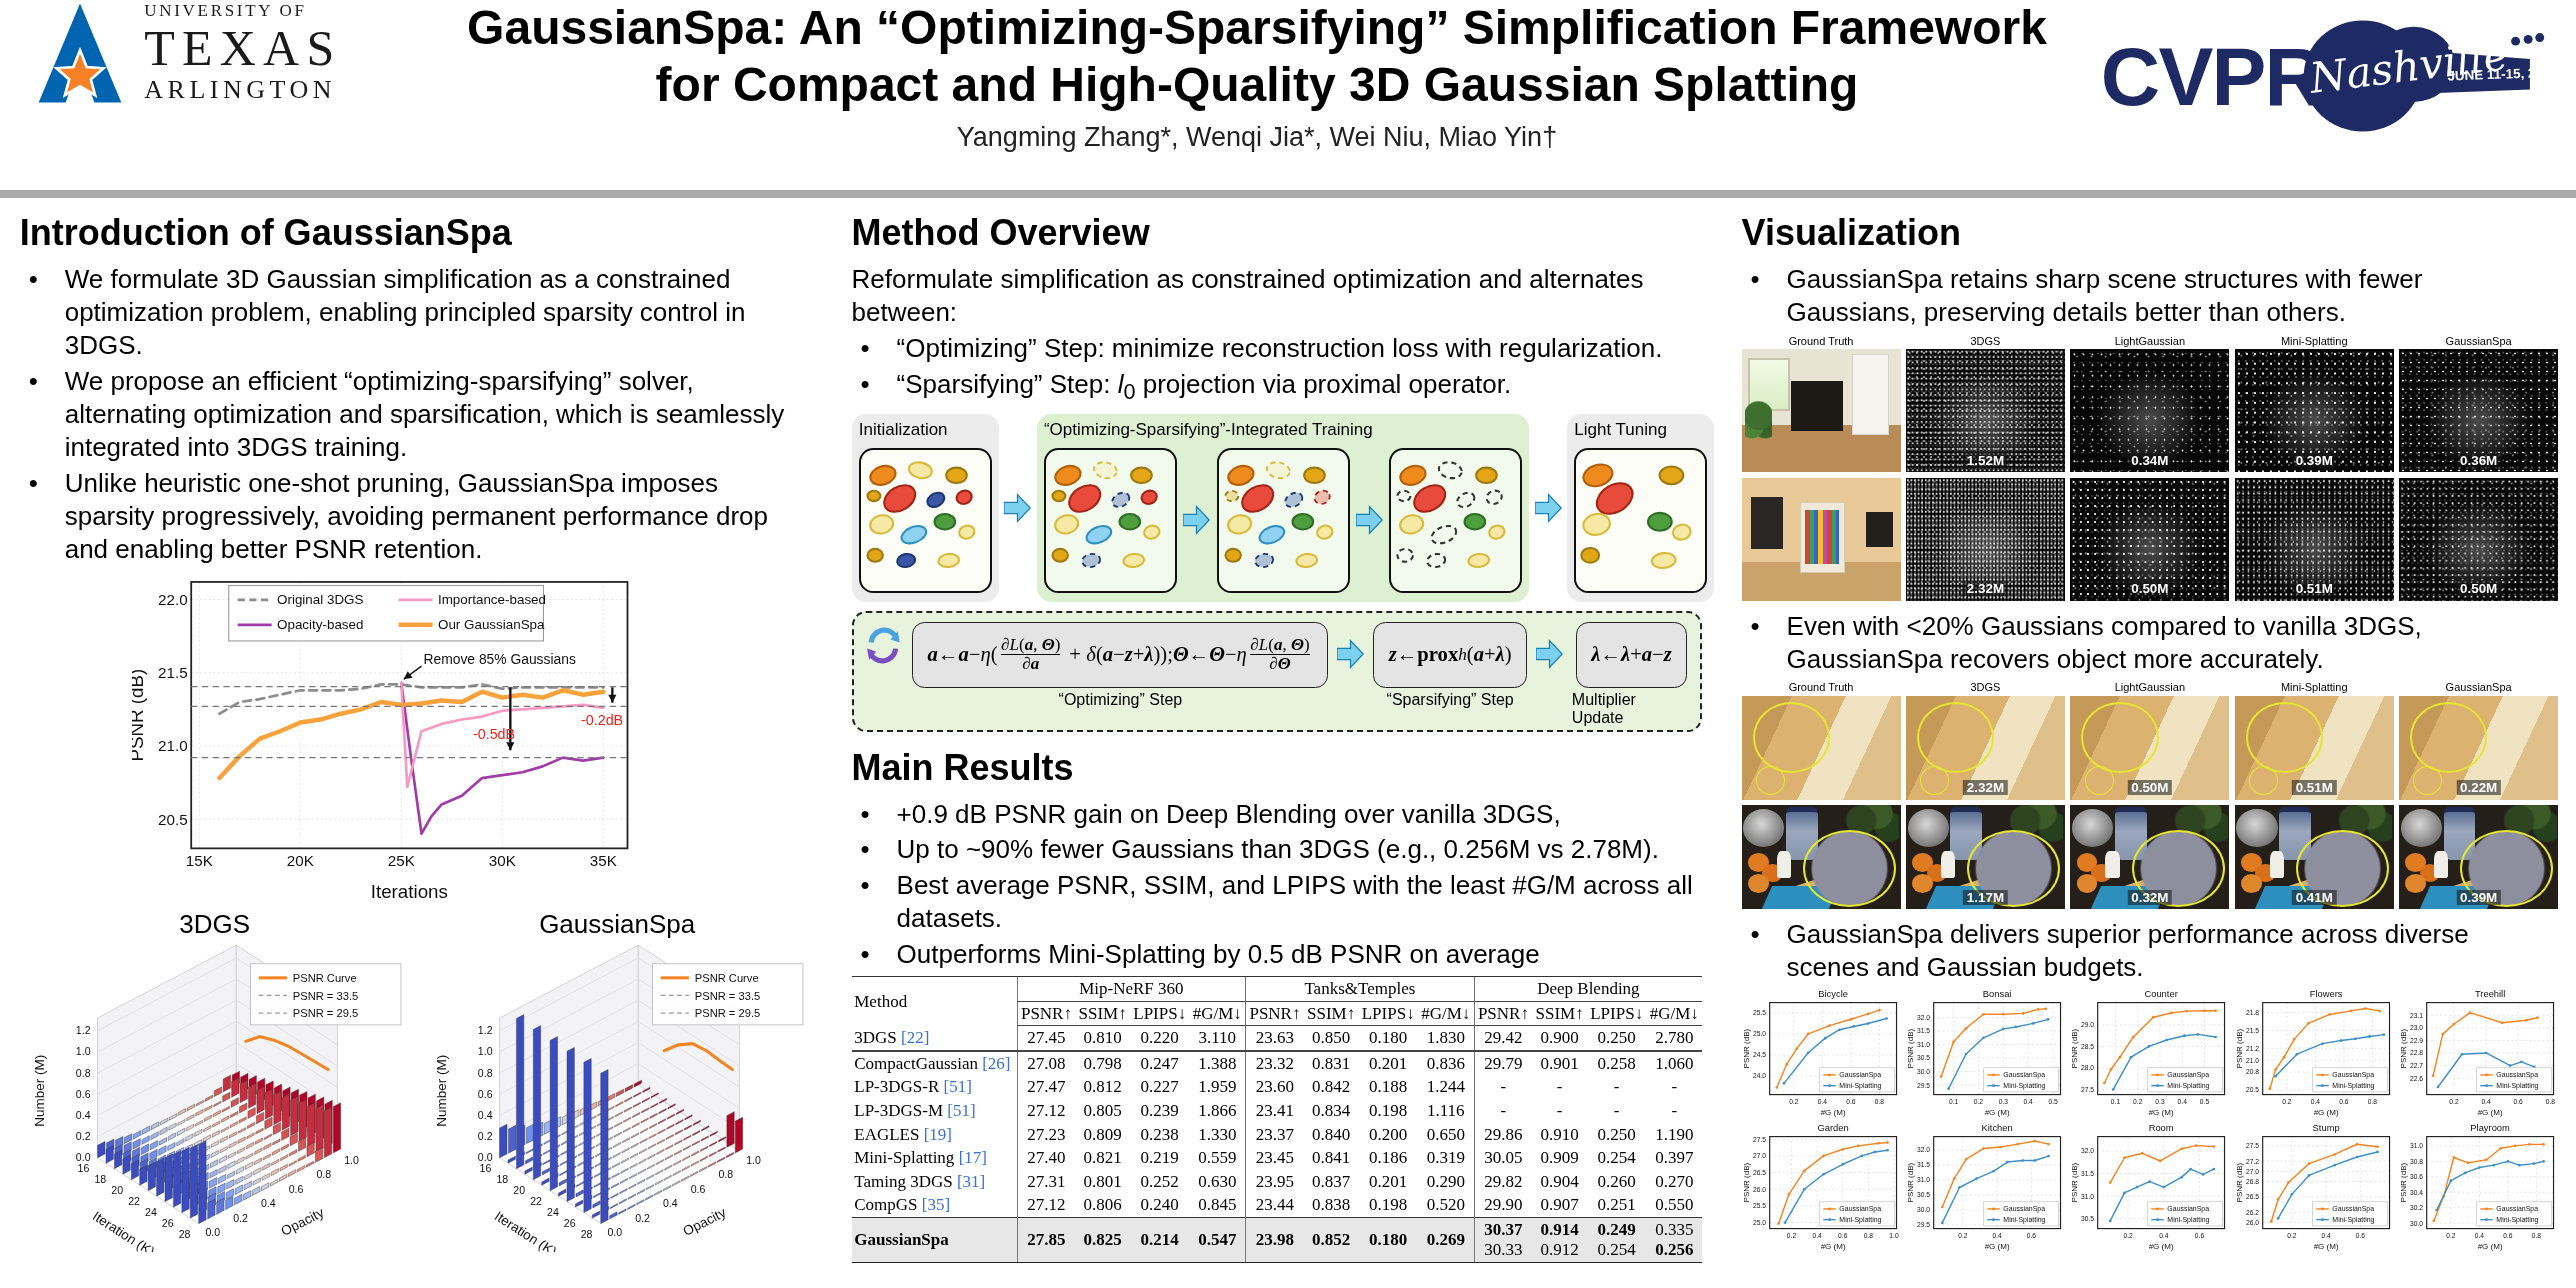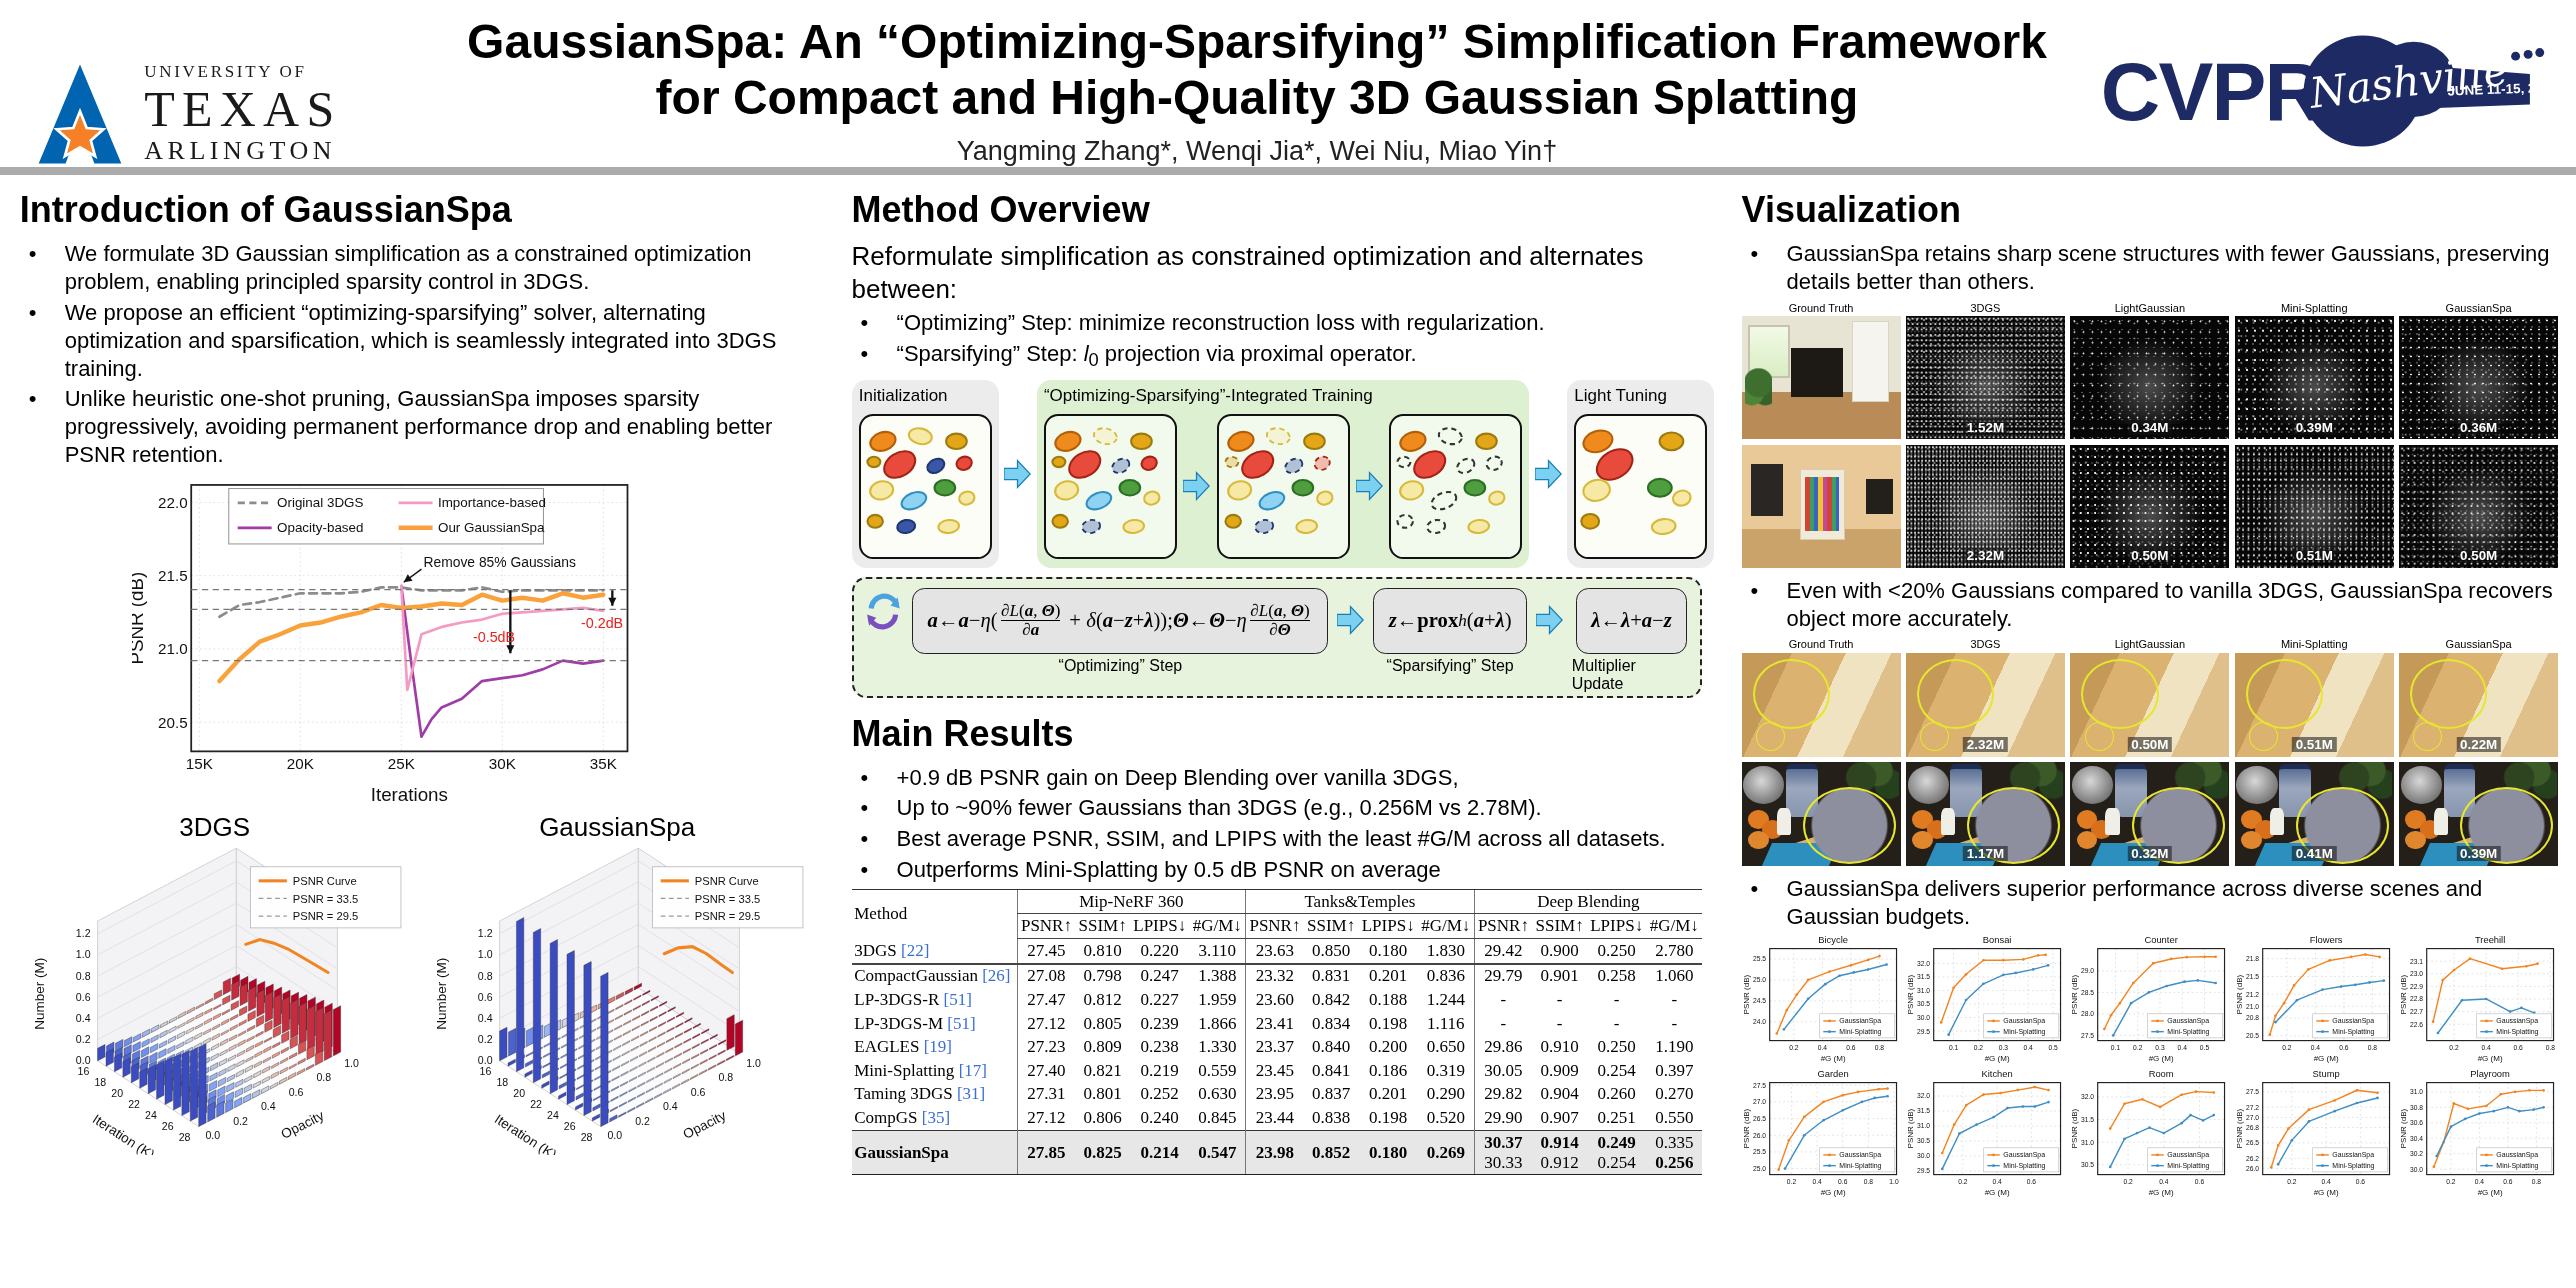--- a/index.html
+++ b/index.html
@@ -1,38 +1,38 @@
 <!DOCTYPE html>
 <html style="font-size:14.3px"><head>
 <meta charset="utf-8">
 <style>
   html,body{margin:0;padding:0;background:#ffffff;}
   .poster{width:2576px;height:1288px;background:#fff;position:relative;font-family:"Liberation Sans","DejaVu Sans",sans-serif;color:#000;overflow:hidden;}
   
-  header{height:167px;display:flex;align-items:flex-end;padding:0 30px;box-sizing:border-box;}
+  header{height:190px;display:flex;align-items:flex-start;padding:0 30px;box-sizing:border-box;}
   .uta{display:flex;align-items:center;gap:14.3px;width:403px;}
   .uta-txt{font-family:"Liberation Serif","DejaVu Serif",serif;color:#1a1a1a;line-height:1.05;}
   .uta-l1{font-size:17px;letter-spacing:2.7px;}
   .uta-l2{font-size:50px;letter-spacing:7.2px;margin:1.8px 0;}
   .uta-l3{font-size:26px;letter-spacing:4.5px;}
   .titleblock{flex:1;text-align:center;}
   h1{font-size:48px;font-weight:600;margin:0;line-height:1.18;letter-spacing:0;}
   .authors{font-size:27px;color:#222;margin-top:9px;}
   .cvprwrap{width:465px;display:flex;justify-content:flex-end;}
   .hrule{height:8px;background:#ababab;}
   
   main{display:flex;height:1090px;}
   section{box-sizing:border-box;padding:10.7px 19.7px 0 19.7px;}
   #c1{width:836px;}
   #c2{width:890px;}
   #c3{flex:1;}
   .vdiv{width:3.6px;background:#9a9a9a;}
   h2{font-size:36px;margin:3.6px 0 9px 0;font-weight:bold;}
   ul.bl{margin:0;padding:0;list-style:none;}
-  ul.bl li{font-size:22px;line-height:1.27;padding-left:45px;position:relative;margin:2.7px 0;}
+  ul.bl li{font-size:26px;line-height:1.27;padding-left:45px;position:relative;margin:2.7px 0;}
   ul.bl li::before{content:"•";position:absolute;left:9px;}
   .para{font-size:26px;line-height:1.27;margin:0;}
   
   .chartbox{margin:7.2px 0 0 112px;}
   .b3drow{display:flex;gap:12.5px;margin-top:3.6px;}
   .b3d{width:390px;}
   .b3dtitle{text-align:center;font-size:26px;margin-bottom:0;}
   
   .pipe{display:flex;align-items:stretch;gap:5.4px;margin-top:9px;}
   .pgroup{background:#ececec;border-radius:14.3px;padding:5.4px 7.2px 9px 7.2px;}

